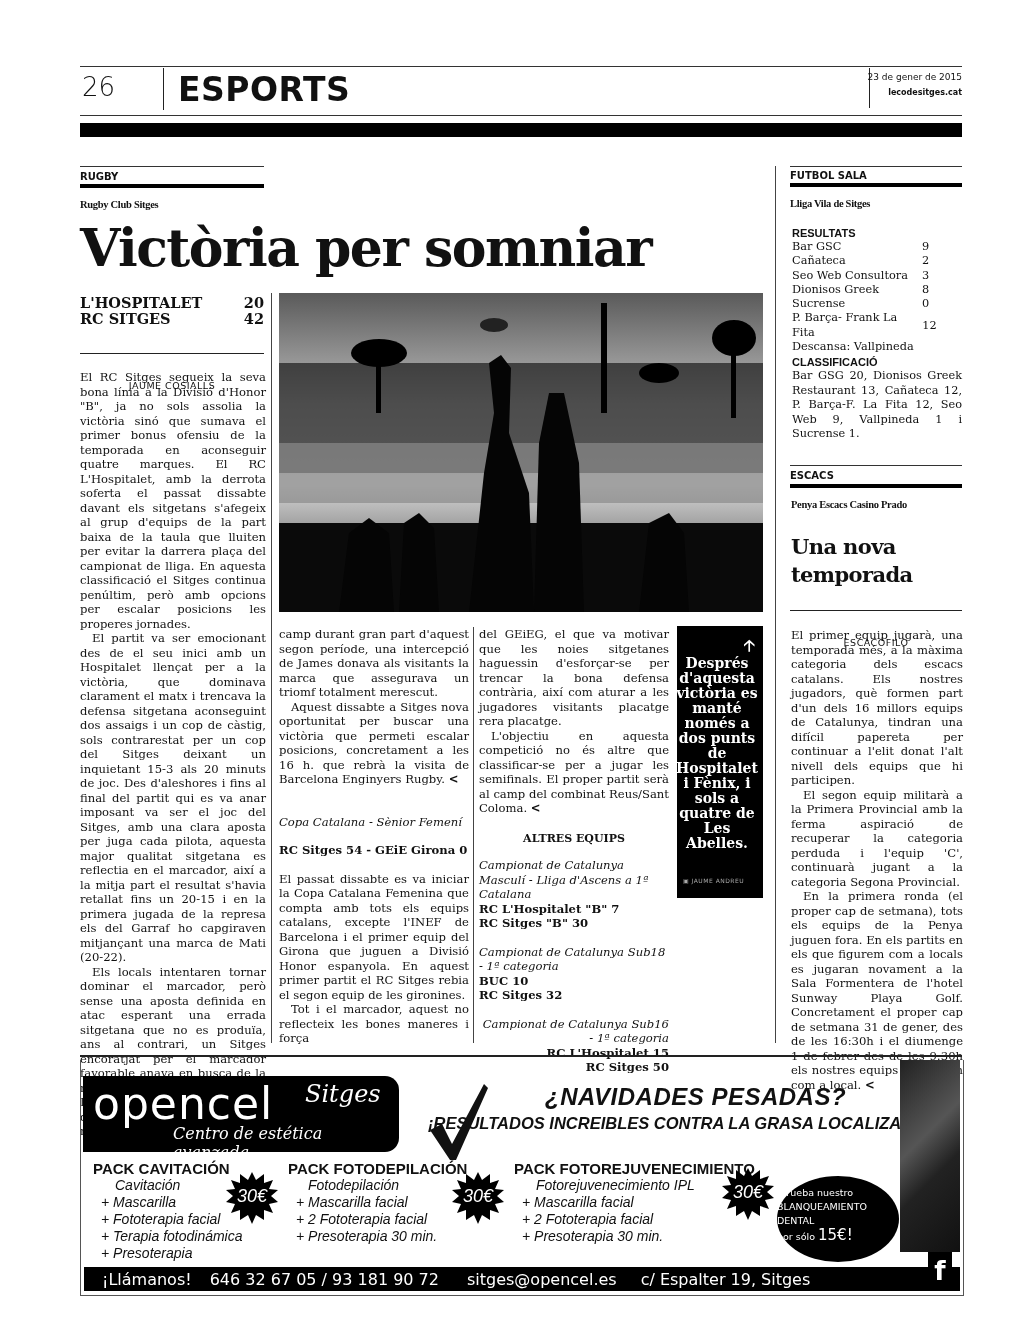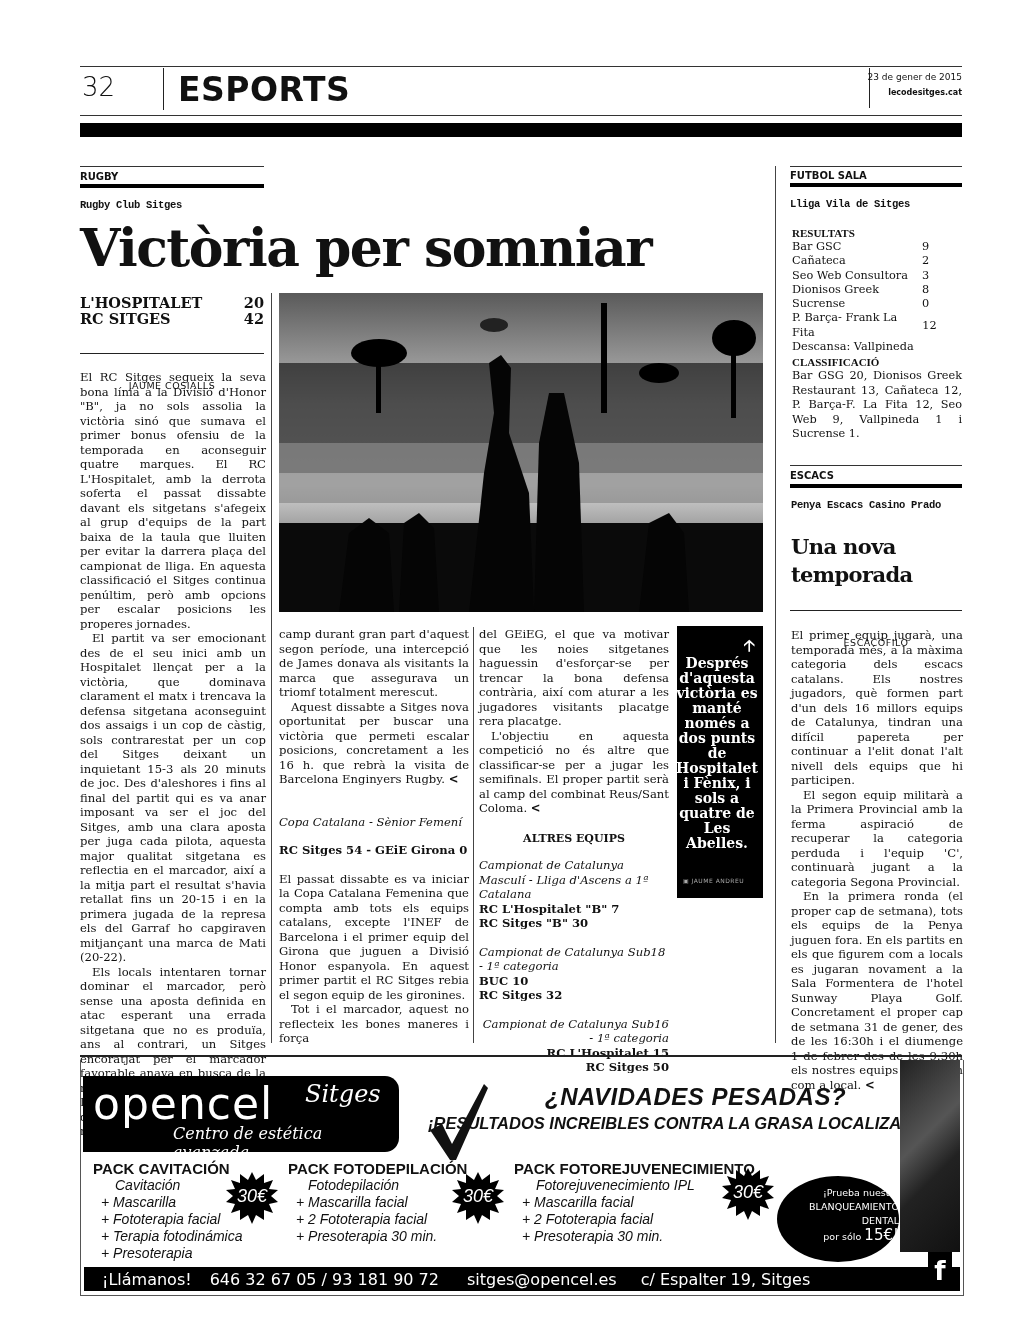--- a/index.html
+++ b/index.html
@@ -14,21 +14,21 @@
   .vrule2 { left: 869px; top: 68px; width: 1px; height: 40px; background: #222; }
   .hdate { right: 62px; top: 72px; font-family: "DejaVu Sans", sans-serif; font-size: 9px; text-align: right; }
   .hsite { right: 62px; top: 88px; font-family: "DejaVu Sans", sans-serif; font-size: 8px; font-weight: bold; text-align: right; }
   .hline2 { left: 80px; top: 115px; width: 882px; height: 1px; background: #333; }
   .blackbar { left: 80px; top: 123px; width: 882px; height: 14px; background: #000; }
 
   
   .kick-rule-top { height: 1px; background: #333; }
   .kicker { font-family: "DejaVu Sans", sans-serif; font-weight: bold; font-size: 10px; }
   .kick-rule-thick { height: 4px; background: #000; }
-  .subkicker { font-family: Liberation Mono, monospace; font-weight: bold; font-size: 10.5px; letter-spacing: -0.3px; }
+  .subkicker { font-family: Liberation Serif, serif; font-weight: bold; font-size: 10.5px; letter-spacing: -0.3px; }
 
   .headline { left: 80px; top: 222px; font-family: "DejaVu Serif", serif; font-weight: 900; font-size: 52px; letter-spacing: -1.5px; line-height: 1; }
 
   .score { font-family: "DejaVu Serif", serif; font-weight: bold; font-size: 14.5px; line-height: 16px; }
   .byline { font-family: "DejaVu Sans", sans-serif; font-size: 9.5px; letter-spacing: 0.5px; text-align: center; margin-top: 40px; }
 
   .body { font-family: "DejaVu Serif", serif; font-size: 11.6px; line-height: 14.5px; text-align: justify; hyphens: manual; }
   .body p { margin: 0; text-indent: 0; }
   .body p.ind { text-indent: 12px; }
   .endmark { font-family: "DejaVu Sans", sans-serif; font-weight: bold; }
@@ -39,48 +39,48 @@
   .caption-text { position: absolute; right: 4px; top: 30px; width: 84px; text-align: center; font-family: "DejaVu Serif", serif; font-weight: bold; font-size: 14px; line-height: 15px; }
   .caption-credit { position: absolute; left: 6px; bottom: 14px; font-family: "DejaVu Sans", sans-serif; font-size: 6px; color: #aaa; letter-spacing: 0.5px; }
   .caption-arrow { position: absolute; right: 8px; top: 8px; font-size: 16px; font-weight: bold; color: #fff; font-family: "DejaVu Sans", sans-serif; }
 
   .col-rule { background: #444; width: 1px; }
 
   .italic { font-style: italic; }
   .bold { font-weight: bold; }
 
   .res-row { display: flex; justify-content: space-between; font-family: "DejaVu Serif", serif; font-size: 11.3px; line-height: 14.3px; align-items: center; }
-  .res-head { font-family: Liberation Serif, serif; font-weight: bold; font-size: 11px; line-height: 14px; }
+  .res-head { font-family: Liberation Sans, sans-serif; font-weight: bold; font-size: 11px; line-height: 14px; }
 
   .chess-title { left: 791px; top: 533px; font-family: "DejaVu Serif", serif; font-weight: 900; font-size: 21px; line-height: 28px; letter-spacing: -0.6px; }
 
   
   .ad-topline { left: 80px; top: 1055px; width: 882px; height: 2px; background: #222; }
   .ad-frame { left: 80px; top: 1060px; width: 882px; height: 235px; border: 1px solid #555; border-top: none; }
   .logo-box { left: 83px; top: 1076px; width: 316px; height: 76px; background: #000; border-radius: 0 14px 14px 0; color: #fff; }
   .logo-main { position: absolute; left: 10px; top: 2px; font-family: "DejaVu Sans", sans-serif; font-size: 44px; font-weight: 400; letter-spacing: 1px; }
   .logo-script { position: absolute; left: 222px; top: 4px; font-family: "DejaVu Serif", serif; font-style: italic; font-size: 24px; }
   .logo-tag { position: absolute; left: 90px; top: 48px; font-family: "DejaVu Serif", serif; font-style: italic; font-size: 16px; }
   .ad-h1 { left: 545px; top: 1083px; font-family: "Liberation Sans", sans-serif; font-weight: bold; font-style: italic; font-size: 24px; letter-spacing: 0.5px; }
   .ad-h2 { left: 428px; top: 1114px; font-family: "Liberation Sans", sans-serif; font-weight: bold; font-style: italic; font-size: 16.5px; }
   .check { left: 428px; top: 1082px; width: 60px; height: 80px; }
   .pack-title { font-family: "Liberation Sans", sans-serif; font-weight: bold; font-size: 15px; white-space: nowrap; }
   .pack-item { font-family: "Liberation Sans", sans-serif; font-style: italic; font-size: 14px; line-height: 17px; white-space: nowrap; }
   .burst { width: 52px; height: 52px; }
-  .bubble { left: 777px; top: 1176px; width: 122px; height: 86px; border-radius: 50%; background: #000; color: #fff; text-align: right; font-family: "DejaVu Sans", sans-serif; font-size: 9.5px; line-height: 14px; }
+  .bubble { left: 777px; top: 1176px; width: 122px; height: 86px; border-radius: 50%; background: #000; color: #fff; text-align: left; font-family: "DejaVu Sans", sans-serif; font-size: 9.5px; line-height: 14px; }
   .face { left: 900px; top: 1060px; width: 60px; height: 192px; background: linear-gradient(135deg, #222 0%, #555 40%, #222 60%, #111 100%); }
   .contact-bar { left: 84px; top: 1267px; width: 876px; height: 24px; background: #000; color: #fff; font-family: "DejaVu Sans", sans-serif; font-size: 16px; display: flex; align-items: center; }
   .contact-bar span { margin-left: 18px; white-space: nowrap; }
   .fb-icon { position: absolute; right: 10px; top: 1252px; width: 24px; height: 38px; background: #000; color: #fff; font-family: "DejaVu Sans", sans-serif; font-weight: bold; font-size: 26px; text-align: center; line-height: 38px; }
 </style>
 </head>
 <body>
 
 <div class="abs topline"></div>
-<div class="abs page-num">32</div>
+<div class="abs page-num">26</div>
 <div class="abs vrule1"></div>
 <div class="abs section-title">ESPORTS</div>
 <div class="abs vrule2"></div>
 <div class="abs hdate">23 de gener de 2015</div>
 <div class="abs hsite">lecodesitges.cat</div>
 <div class="abs hline2"></div>
 <div class="abs blackbar"></div>
 
 <div class="abs kick-rule-top" style="left:80px;top:166px;width:184px;"></div>
 <div class="abs kicker" style="left:80px;top:171px;">RUGBY</div>

